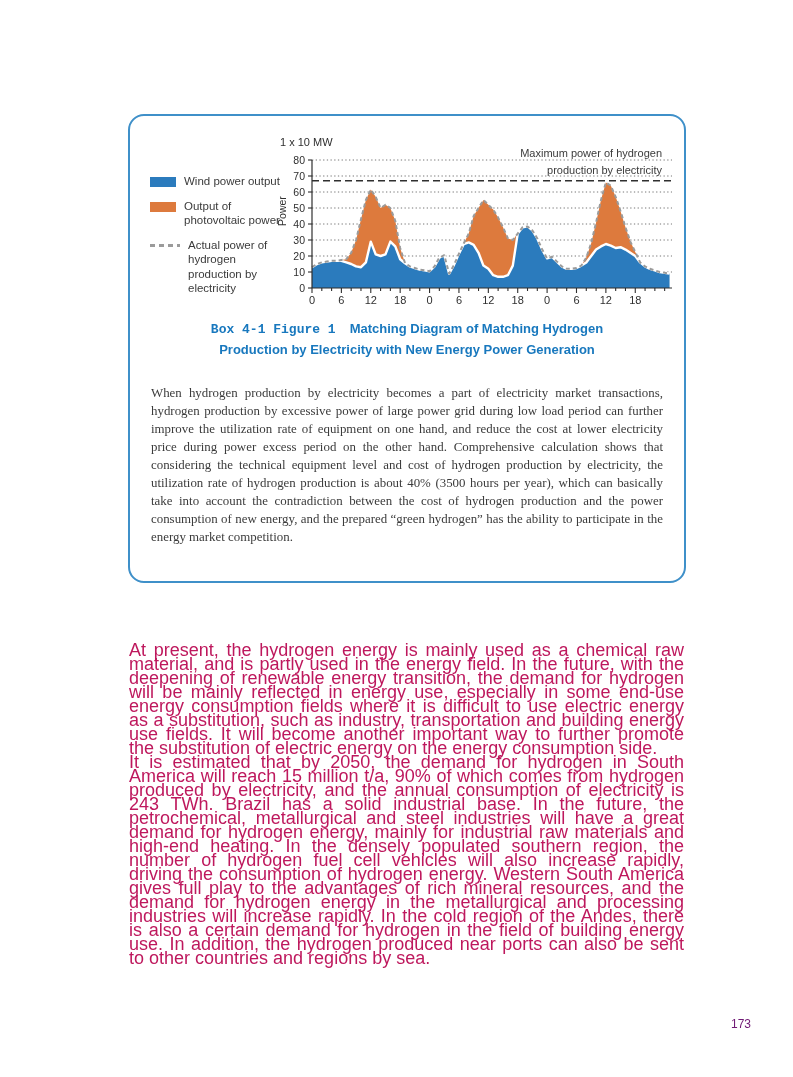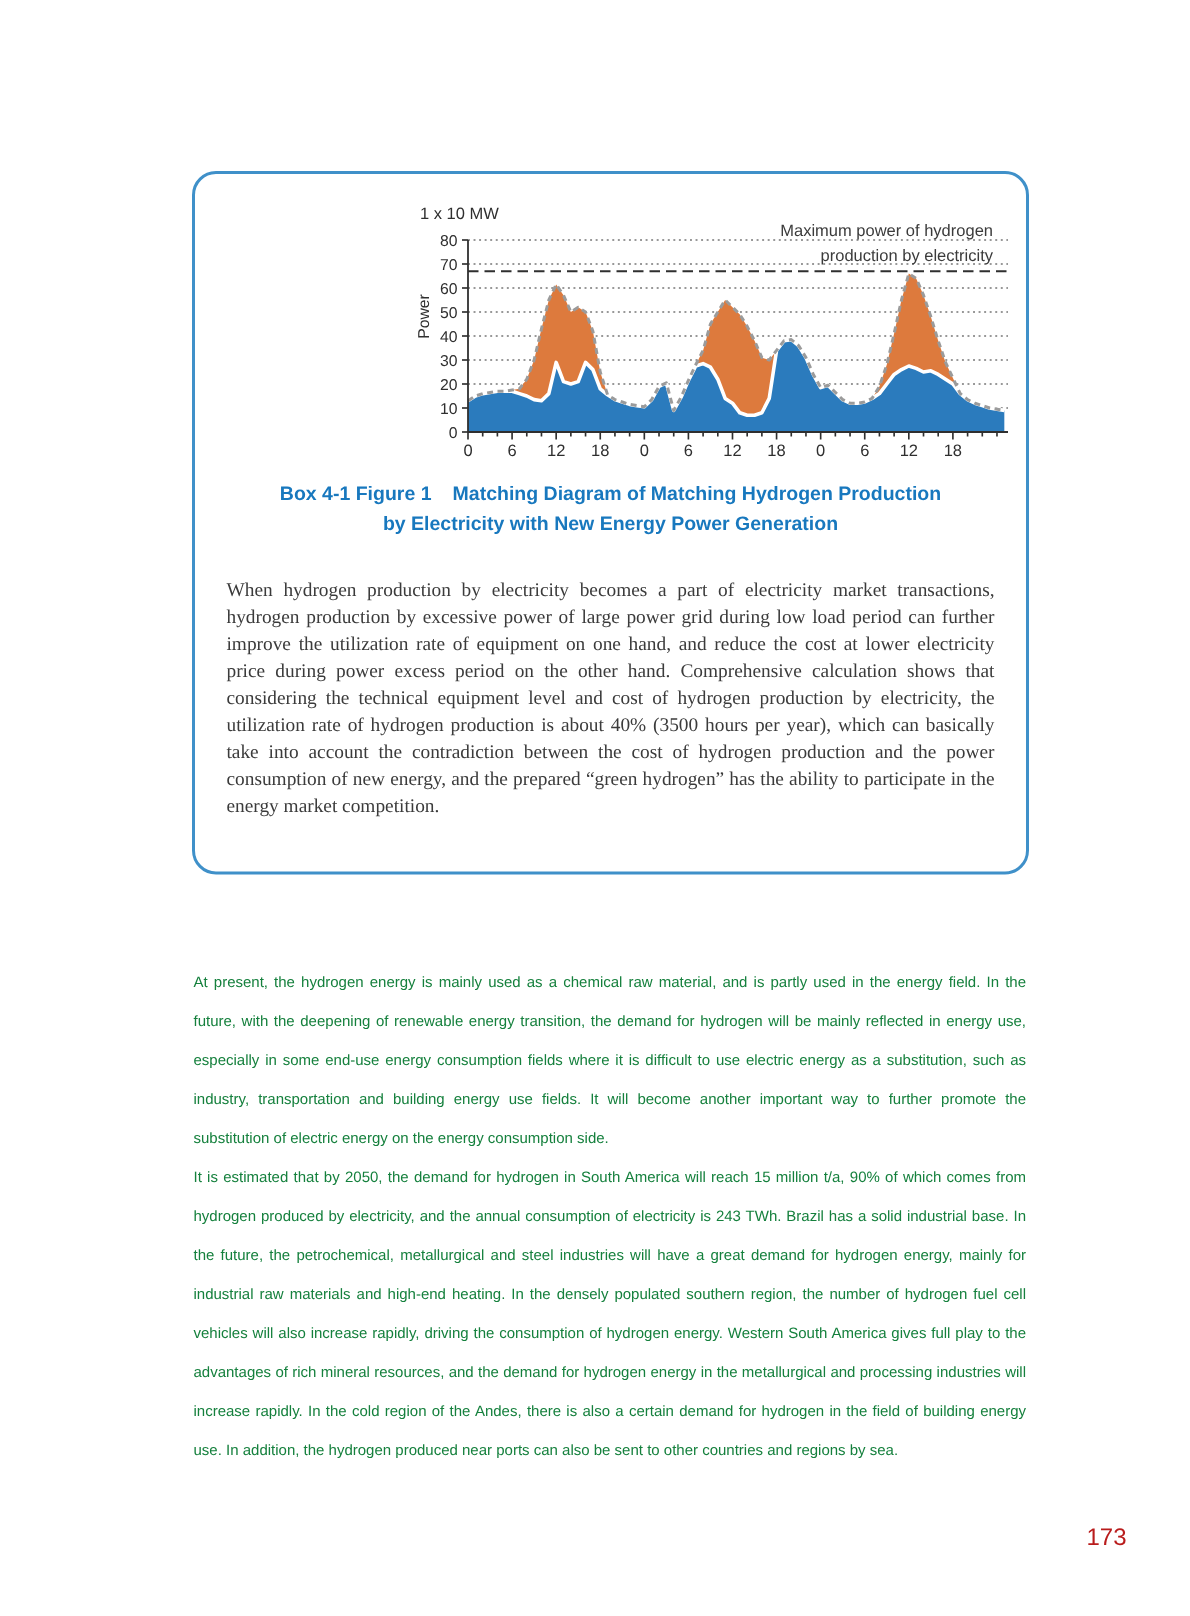--- a/index.html
+++ b/index.html
@@ -15,44 +15,58 @@
   
   .legend{position:absolute;left:20px;top:58px;width:140px;font-size:11.5px;line-height:14.5px;color:#3b3b3b;}
   .leg-item{display:flex;gap:8px;margin-bottom:10px;}
   .sw{flex:0 0 auto;display:inline-block;}
   .sw-area{width:26px;height:10px;margin-top:3px;}
   .sw-dash{width:30px;height:3px;margin-top:6px;}
 
   
   .fig-caption{position:absolute;left:0;top:203px;width:100%;box-sizing:border-box;
     padding:0 48px;text-align:center;font-weight:bold;font-size:13px;line-height:20px;color:#1878be;}
-  .fig-caption .cap-label{margin-right:14px;}
+  .fig-caption .cap-label{margin-right:14px;font-family:Liberation Mono, monospace;}
 
   
   .box-body{position:absolute;left:0;top:268px;width:100%;box-sizing:border-box;
     padding:0 21px;font-size:12.9px;line-height:18px;text-align:justify;color:#3b3b3b;font-family:Liberation Serif, serif;}
 
   
   .body-text{position:absolute;left:129px;top:643px;width:555px;
-    font-size:10px;line-height:26px;text-align:justify;color:#15803d;}
+    font-size:18px;line-height:14px;text-align:justify;color:#be185d;}
   .body-text p{margin:0;}
   .body-text p + p{margin-top:0;}
 
   
-  .page-number{position:absolute;right:42px;top:1017px;font-size:16px;color:#b91c1c;}
+  .page-number{position:absolute;right:42px;top:1017px;font-size:12px;color:#701a75;}
 </style>
 </head>
 <body>
 
 <div class="page">
 
   <div class="figure-box">
 
     <div class="chart-wrap">
 
+      <div class="legend">
+        <div class="leg-item">
+          <span class="sw sw-area" style="background: rgb(43, 123, 189);"></span>
+          <span class="leg-label">Wind power output</span>
+        </div>
+        <div class="leg-item">
+          <span class="sw sw-area" style="background: rgb(221, 122, 61);"></span>
+          <span class="leg-label">Output of photovoltaic power</span>
+        </div>
+        <div class="leg-item">
+          <span class="sw sw-dash" style="background: repeating-linear-gradient(90deg, rgb(155, 155, 155) 0px, rgb(155, 155, 155) 5px, transparent 5px, transparent 9px);"></span>
+          <span class="leg-label">Actual power of hydrogen production by electricity</span>
+        </div>
+      </div>
 
       <svg class="chart-svg" width="412" height="190" viewBox="0 0 412 190">
           <g>
             <line x1="42" y1="142" x2="402" y2="142" stroke="#777" stroke-width="1" stroke-dasharray="1.3,2.4"></line>
             <line x1="42" y1="126" x2="402" y2="126" stroke="#777" stroke-width="1" stroke-dasharray="1.3,2.4"></line>
             <line x1="42" y1="110" x2="402" y2="110" stroke="#777" stroke-width="1" stroke-dasharray="1.3,2.4"></line>
             <line x1="42" y1="94" x2="402" y2="94" stroke="#777" stroke-width="1" stroke-dasharray="1.3,2.4"></line>
             <line x1="42" y1="78" x2="402" y2="78" stroke="#777" stroke-width="1" stroke-dasharray="1.3,2.4"></line>
             <line x1="42" y1="62" x2="402" y2="62" stroke="#777" stroke-width="1" stroke-dasharray="1.3,2.4"></line>
             <line x1="42" y1="46" x2="402" y2="46" stroke="#777" stroke-width="1" stroke-dasharray="1.3,2.4"></line>

